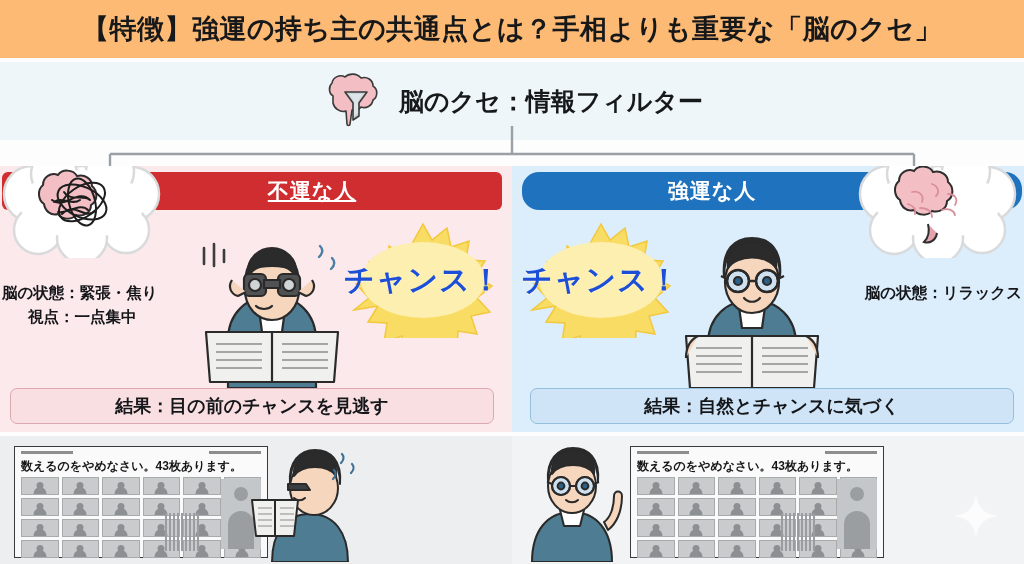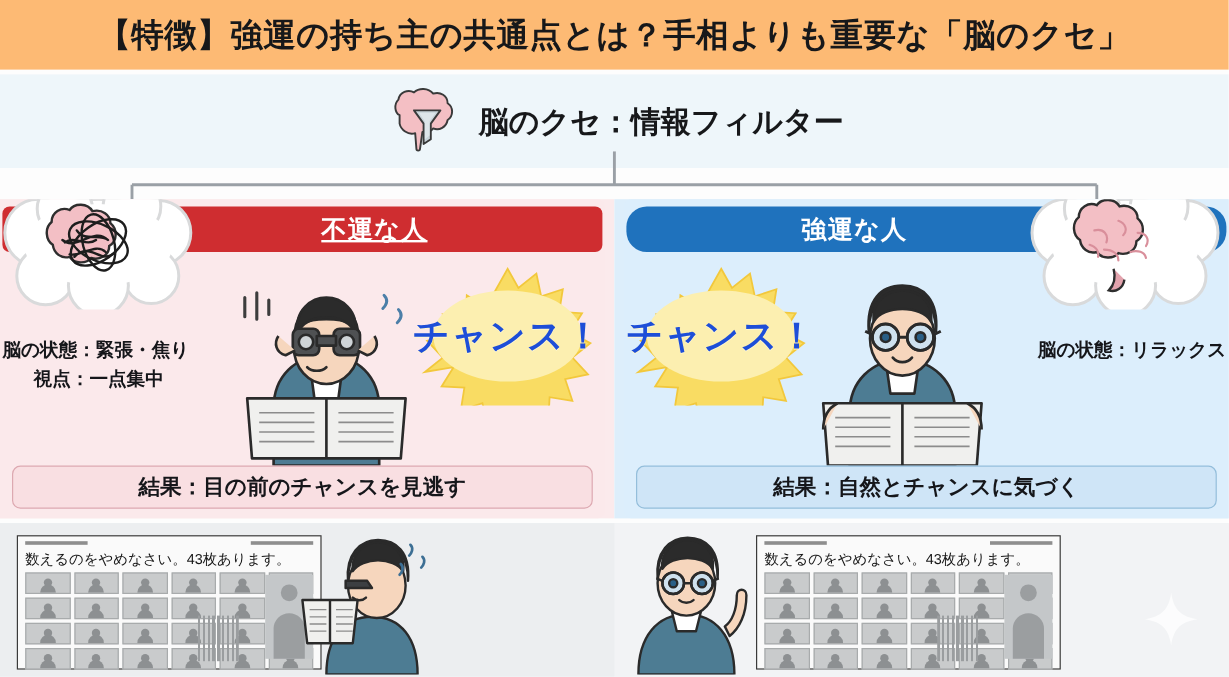--- a/index.html
+++ b/index.html
@@ -102,21 +102,21 @@
   .bottom-half.left{left:0;background:#eceef0;}
   .bottom-half.right{left:512px;background:#f2f3f5;}
 
   .board{position:absolute;background:#fafafa;border:1.6px solid #3a3a3a;}
   .board.left{left:14px;top:10px;width:252px;height:110px;}
   .board.right{left:118px;top:10px;width:252px;height:110px;}
   .board-head{position:absolute;left:6px;right:6px;top:4px;height:5px;display:flex;justify-content:space-between;}
   .board-head span{display:block;height:2.5px;width:52px;background:#8e8e8e;}
   .board-caption{
     position:absolute;left:6px;right:6px;top:11px;height:17px;
-    font-size:12px;font-weight:normal;color:#161616;white-space:nowrap;
+    font-size:12px;font-weight:bold;color:#161616;white-space:nowrap;
     display:flex;align-items:center;
   }
   .photo-grid{position:absolute;left:6px;right:6px;top:30px;bottom:3px;display:grid;grid-template-columns:repeat(6,1fr);grid-auto-rows:18px;gap:3px;}
   .photo{background:#c9cbcc;border:1px solid #a8abac;position:relative;overflow:hidden;}
   .photo::after{content:"";position:absolute;left:50%;top:4px;width:7px;height:7px;border-radius:50%;background:#8d9092;transform:translateX(-50%);}
   .photo::before{content:"";position:absolute;left:50%;bottom:0;width:13px;height:7px;border-radius:7px 7px 0 0;background:#8d9092;transform:translateX(-50%);}
   .silhouette{position:absolute;right:6px;top:32px;width:40px;height:70px;background:#c4c7c9;}
   .silhouette::after{content:"";position:absolute;left:50%;top:8px;width:14px;height:14px;border-radius:50%;background:#9b9ea0;transform:translateX(-50%);}
   .silhouette::before{content:"";position:absolute;left:50%;bottom:0;width:26px;height:38px;border-radius:14px 14px 0 0;background:#9b9ea0;transform:translateX(-50%);}
   .barcode{position:absolute;background:repeating-linear-gradient(90deg,#9a9d9f 0 2px,transparent 2px 4px);}

